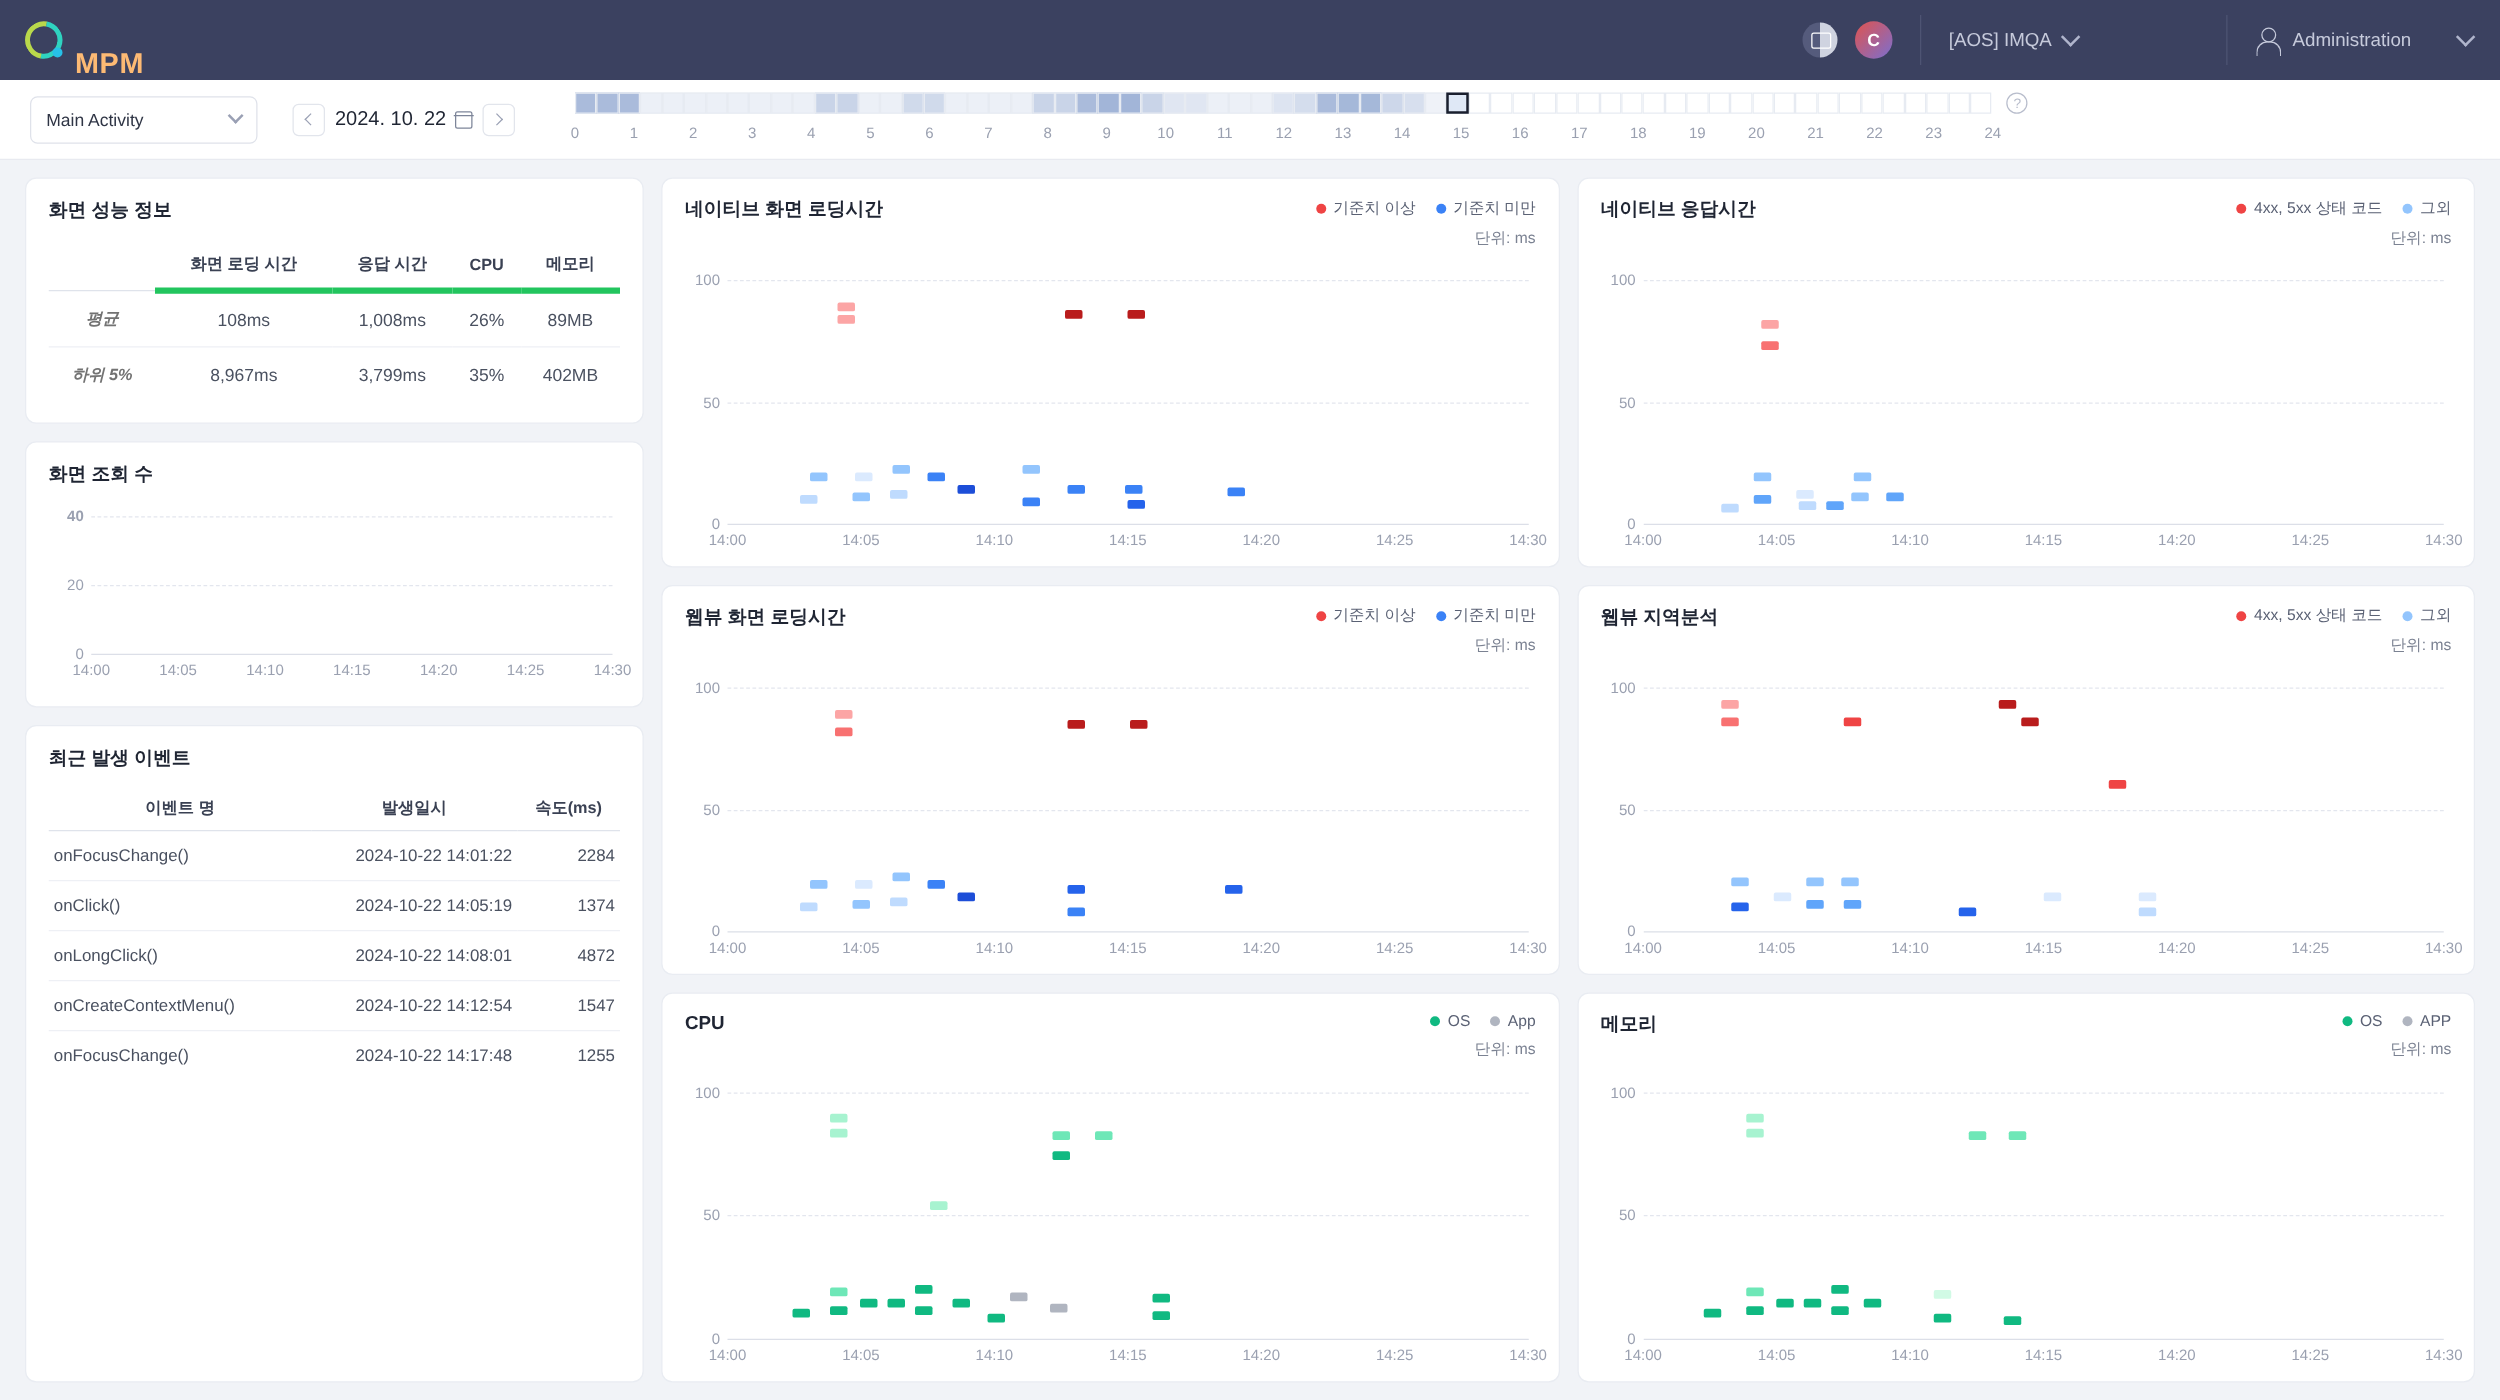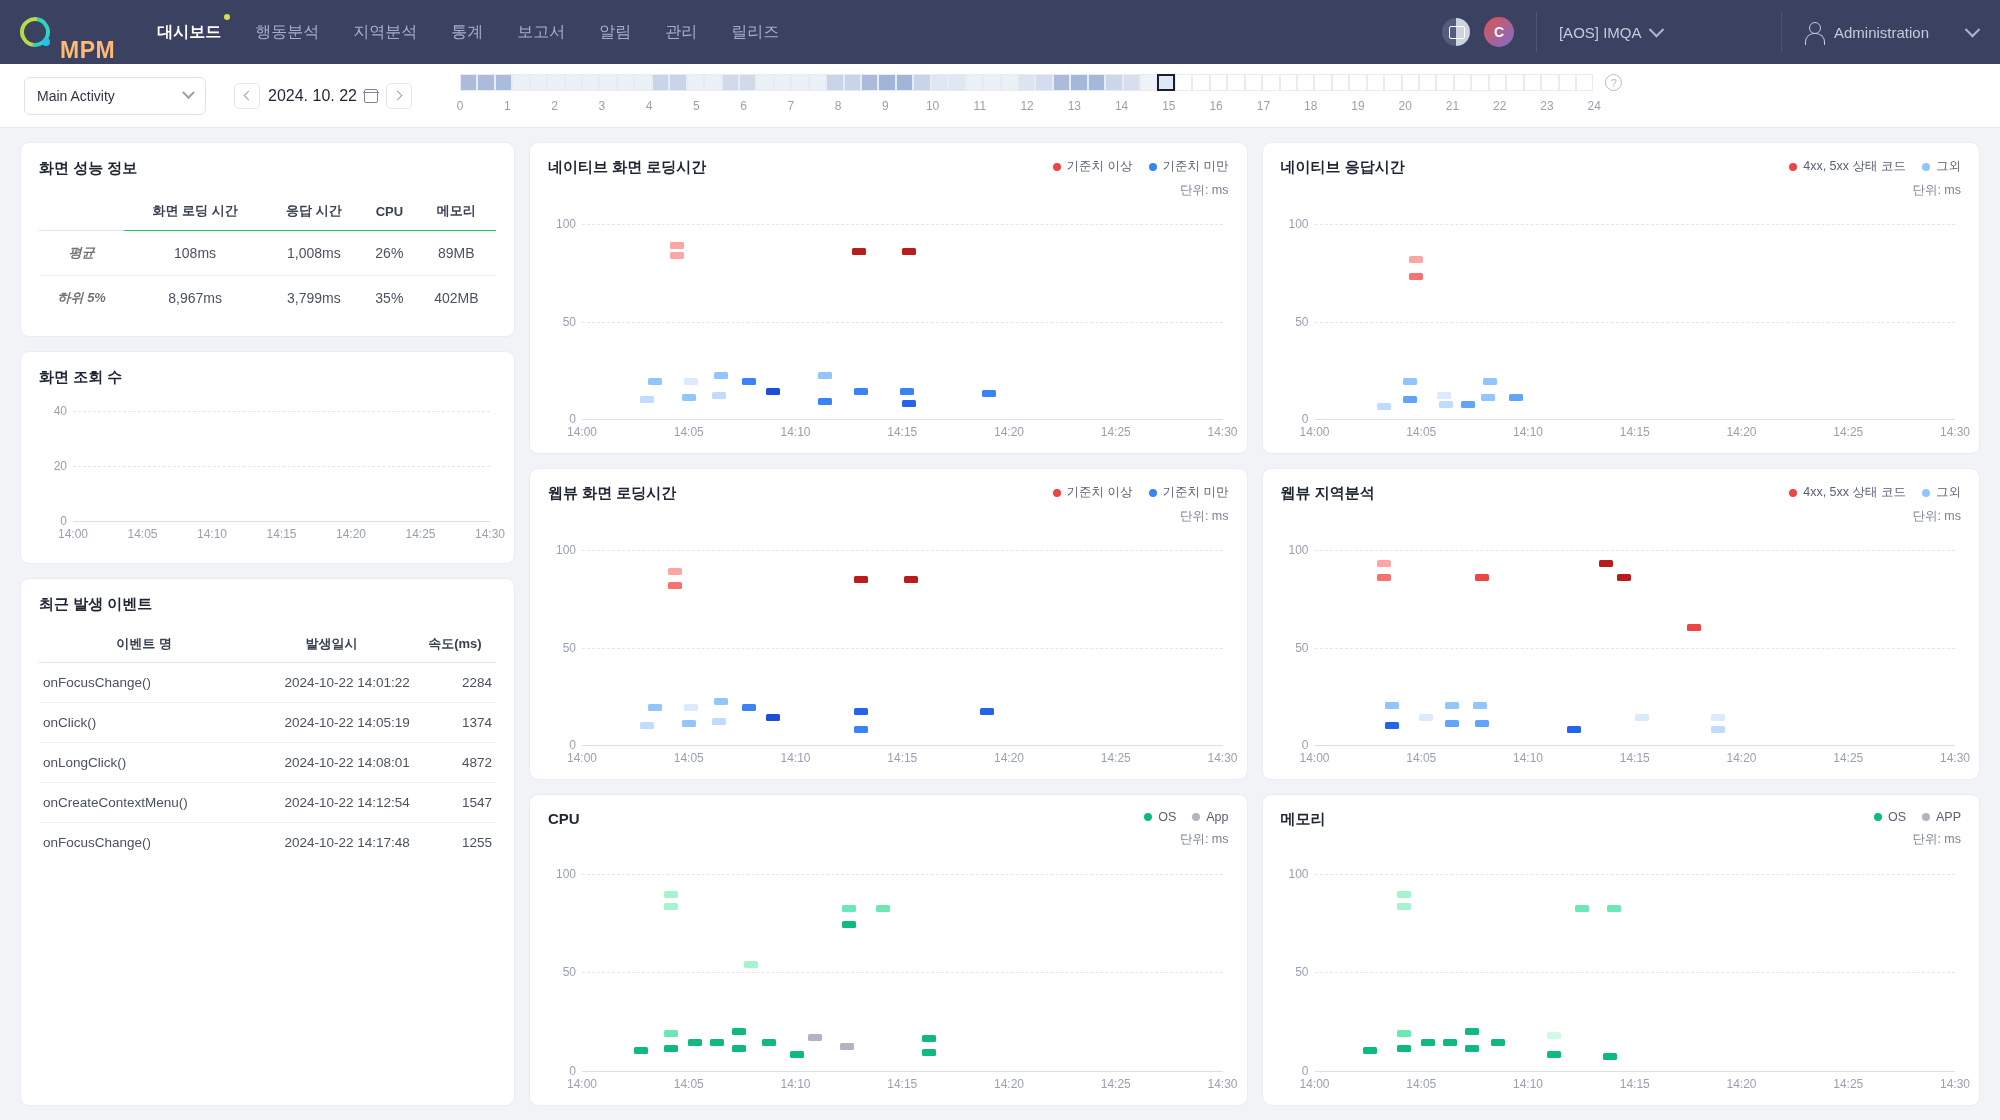--- a/index.html
+++ b/index.html
@@ -131,21 +131,21 @@
 
   .card {
     background: #fff; border: 1px solid #e9ecf2; border-radius: 9px; padding: 16px 18px;
   }
   .card-title { font-size: 15px; font-weight: bold; color: #1f2533; }
 
   
   table.perf { width: 100%; border-collapse: collapse; margin-top: 14px; }
   table.perf th {
     font-size: 13px; color: #3a4153; font-weight: bold; padding: 10px 4px;
-    border-bottom: 1px solid #22c55e; text-align: center;
+    border-bottom: 5px solid #22c55e; text-align: center;
   }
   table.perf th.blank { border-bottom: 1px solid #dfe3eb; }
   table.perf td {
     font-size: 14px; color: #4a5160; padding: 13px 4px; text-align: center;
     border-bottom: 1px solid #eef0f5;
   }
   table.perf td.rowhead { font-weight: bold; color: #737373; font-size: 13px; font-style: italic; }
   table.perf tr:last-child td { border-bottom: none; }
 
   
@@ -195,33 +195,20 @@
 
 <div class="topbar">
   <div class="brand">
     <span class="logo-mark">
       <span class="ring"></span>
         <span class="dot"></span>
     </span>
     <span class="brand-name">MPM</span>
   </div>
 
-  <nav class="nav">
-    <div class="nav-item active">
-      <span>대시보드</span>
-      <span class="nav-dot"></span>
-    </div>
-    <div class="nav-item">행동분석</div>
-    <div class="nav-item">지역분석</div>
-    <div class="nav-item">통계</div>
-    <div class="nav-item">보고서</div>
-    <div class="nav-item">알림</div>
-    <div class="nav-item">관리</div>
-    <div class="nav-item">릴리즈</div>
-  </nav>
 
   <div class="top-right">
     <div class="icon-split"></div>
     <div class="avatar">C</div>
     <div class="sep-v"></div>
     <div class="proj-select">
       <span>[AOS] IMQA</span>
       <span class="chev"></span>
     </div>
     <div class="sep-v"></div>
@@ -387,21 +374,21 @@
         </tbody>
       </table>
     </div>
 
     <div class="card">
       <div class="card-title">화면 조회 수</div>
       <div class="mini-plot">
         <div class="y-axis" id="views-y">
             <div class="y-tick" style="top: 100%;">0</div>
             <div class="y-tick" style="top: 55.5556%;">20</div>
-            <div class="y-tick" style="top: 11.1111%;">40</div>
+            <div class="y-tick" style="top: 11.1111%; font-weight: bold;">40</div>
           </div>
         <div class="grid-area" id="views-grid">
             <div class="gridline base" style="top: 100%;"></div>
             <div class="gridline" style="top: 55.5556%;"></div>
             <div class="gridline" style="top: 11.1111%;"></div>
           </div>
         <div class="x-axis" id="views-x">
             <div class="x-tick" style="left: 0%;">14:00</div>
             <div class="x-tick" style="left: 16.6667%;">14:05</div>
             <div class="x-tick" style="left: 33.3333%;">14:10</div>

